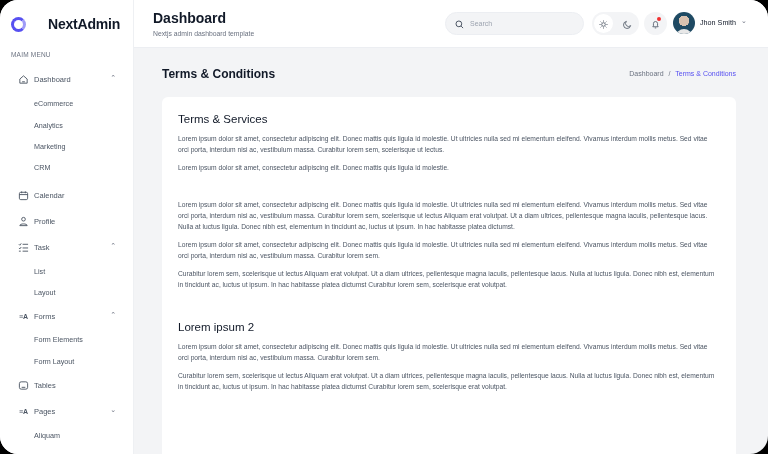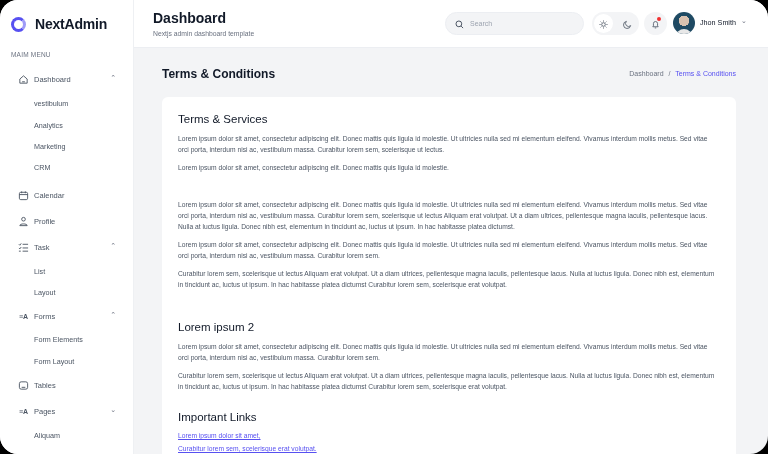--- a/index.html
+++ b/index.html
@@ -1,20 +1,20 @@
 <!DOCTYPE html>
 <html><head>
 <meta charset="utf-8">
 <style>
   * { box-sizing: border-box; margin: 0; padding: 0; }
   html, body { width: 768px; height: 454px; background: #000; overflow: hidden; }
   body { font-family: "Liberation Sans", "DejaVu Sans", sans-serif; }
   .frame { position: absolute; left: 0; top: 0; width: 768px; height: 454px; background: #f3f4f6; border-radius: 18px; overflow: hidden; }
   .sidebar { position: absolute; left: 0; top: 0; width: 134px; height: 454px; background: #fff; border-right: 1px solid #eef0f3; }
-  .logo { position: absolute; left: 11px; top: 16px; display: flex; align-items: center; gap: 9px; }
+  .logo { position: absolute; left: 11px; top: 16px; display: flex; align-items: center; gap: 22px; }
   .logo-mark { width: 15px; height: 15px; border-radius: 50%; border: 3px solid #5750f1; border-right-color: #9f9bf7; }
   .logo-text { font-size: 14px; font-weight: bold; color: #111928; letter-spacing: -0.2px; }
   .menu-label { position: absolute; left: 11px; top: 51px; font-size: 6.5px; color: #6b7280; letter-spacing: 0.2px; }
   .nav { position: absolute; left: 0; top: 68px; width: 134px; }
   .nav-item { position: absolute; left: 18px; width: 104px; height: 18px; display: flex; align-items: center; font-size: 7.5px; color: #4b5563; cursor: pointer; }
   .nav-item .ico { width: 11px; height: 11px; margin-right: 5px; display: flex; align-items: center; justify-content: center; color: #4b5563; }
   .nav-item .chev { position: absolute; right: 6px; top: 4px; font-size: 7px; color: #6b7280; }
   .sub-item { position: absolute; left: 34px; font-size: 7.2px; color: #4b5563; cursor: pointer; }
   .header { position: absolute; left: 134px; top: 0; width: 634px; height: 48px; background: #fff; border-bottom: 1px solid #eceef2; }
   .h-title { position: absolute; left: 19px; top: 10px; font-size: 14px; font-weight: bold; color: #111928; }
@@ -55,21 +55,21 @@
       <div class="nav-item" style="top:2px">
         <span class="ico">
             <svg width="11" height="11" viewBox="0 0 12 12" fill="none" stroke="#4b5563" stroke-width="1">
               <path d="M2 5.5 6 2l4 3.5V10H2z"></path>
               <path d="M4.5 8.5h3"></path>
             </svg>
           </span>
         <span>Dashboard</span>
         <span class="chev">⌃</span>
       </div>
-      <span class="sub-item" style="top:31px">vestibulum</span>
+      <span class="sub-item" style="top:31px">eCommerce</span>
       <span class="sub-item" style="top:53px">Analytics</span>
       <span class="sub-item" style="top:74px">Marketing</span>
       <span class="sub-item" style="top:95px">CRM</span>
 
       <div class="nav-item" style="top:118px">
         <span class="ico">
             <svg width="11" height="11" viewBox="0 0 12 12" fill="none" stroke="#4b5563" stroke-width="1">
               <rect x="1.5" y="2.5" width="9" height="8" rx="1.5"></rect>
               <path d="M1.5 5h9M4 1.5v2M8 1.5v2"></path>
             </svg>
@@ -181,19 +181,14 @@
       <p style="margin-top:7px">Lorem ipsum dolor sit amet, consectetur adipiscing elit. Donec mattis quis ligula id molestie. Ut ultricies nulla sed mi elementum eleifend. Vivamus interdum mollis metus. Sed vitae orci porta, interdum nisi ac, vestibulum massa. Curabitur lorem sem.</p>
       <p style="margin-top:7px">Curabitur lorem sem, scelerisque ut lectus Aliquam erat volutpat. Ut a diam ultrices, pellentesque magna iaculis, pellentesque lacus. Nulla at luctus ligula. Donec nibh est, elementum in tincidunt ac, luctus ut ipsum. In hac habitasse platea dictumst Curabitur lorem sem, scelerisque erat volutpat.</p>
     </div>
 
     <div class="sec" style="top:224px">
       <h2>Lorem ipsum 2</h2>
       <p style="margin-top:8px">Lorem ipsum dolor sit amet, consectetur adipiscing elit. Donec mattis quis ligula id molestie. Ut ultricies nulla sed mi elementum eleifend. Vivamus interdum mollis metus. Sed vitae orci porta, interdum nisi ac, vestibulum massa. Curabitur lorem sem.</p>
       <p style="margin-top:7px">Curabitur lorem sem, scelerisque ut lectus Aliquam erat volutpat. Ut a diam ultrices, pellentesque magna iaculis, pellentesque lacus. Nulla at luctus ligula. Donec nibh est, elementum in tincidunt ac, luctus ut ipsum. In hac habitasse platea dictumst Curabitur lorem sem, scelerisque erat volutpat.</p>
     </div>
 
-    <div class="sec" style="top:314px">
-      <h2>Important Links</h2>
-      <div style="margin-top:9px" class="link">Lorem ipsum dolor sit amet,</div>
-      <div style="margin-top:6px" class="link">Curabitur lorem sem, scelerisque erat volutpat.</div>
-    </div>
   </main>
 </div>
 
 </body></html>

